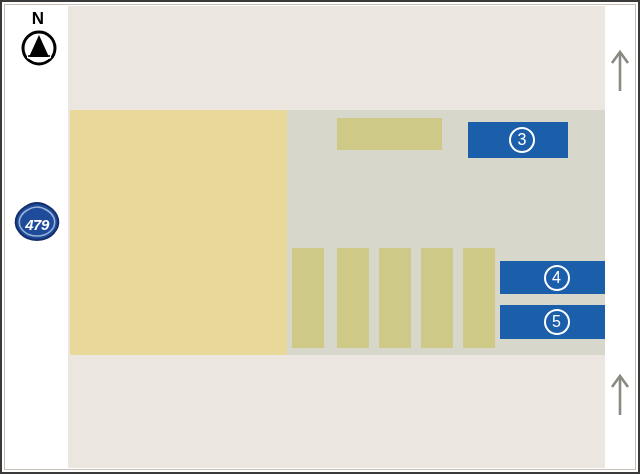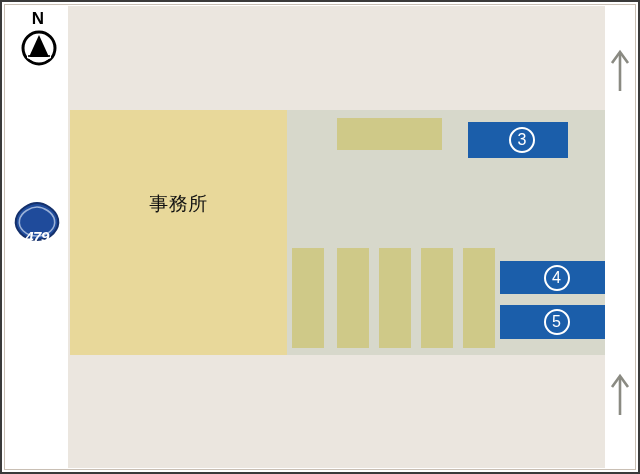--- a/index.html
+++ b/index.html
@@ -160,21 +160,21 @@
 
   
   .route-shield {
     position: absolute;
     left: 13px; top: 200px;
     width: 48px; height: 44px;
     z-index: 14;
   }
   .route-number {
     position: absolute;
-    left: 0; top: 12px;
+    left: 0; top: 0;
     width: 48px; height: 44px;
     display: flex;
     align-items: center;
     justify-content: center;
     color: #ffffff;
     font-size: 15px;
     font-weight: bold;
     font-style: italic;
     letter-spacing: -0.5px;
     padding-top: 4px;
@@ -201,21 +201,20 @@
   <div class="land"></div>
 
   <div class="road-left"></div>
   <div class="road-right"></div>
 
   <div class="lot-surface"></div>
 
   <div class="office-block"></div>
 
   <div class="office-label">
-    <div>事務所</div>
   </div>
 
   <div class="bay bay-h"></div>
   <div class="bay bay-v bay-v1"></div>
   <div class="bay bay-v bay-v2"></div>
   <div class="bay bay-v bay-v3"></div>
   <div class="bay bay-v bay-v4"></div>
   <div class="bay bay-v bay-v5"></div>
 
   <div class="stall stall-3">

